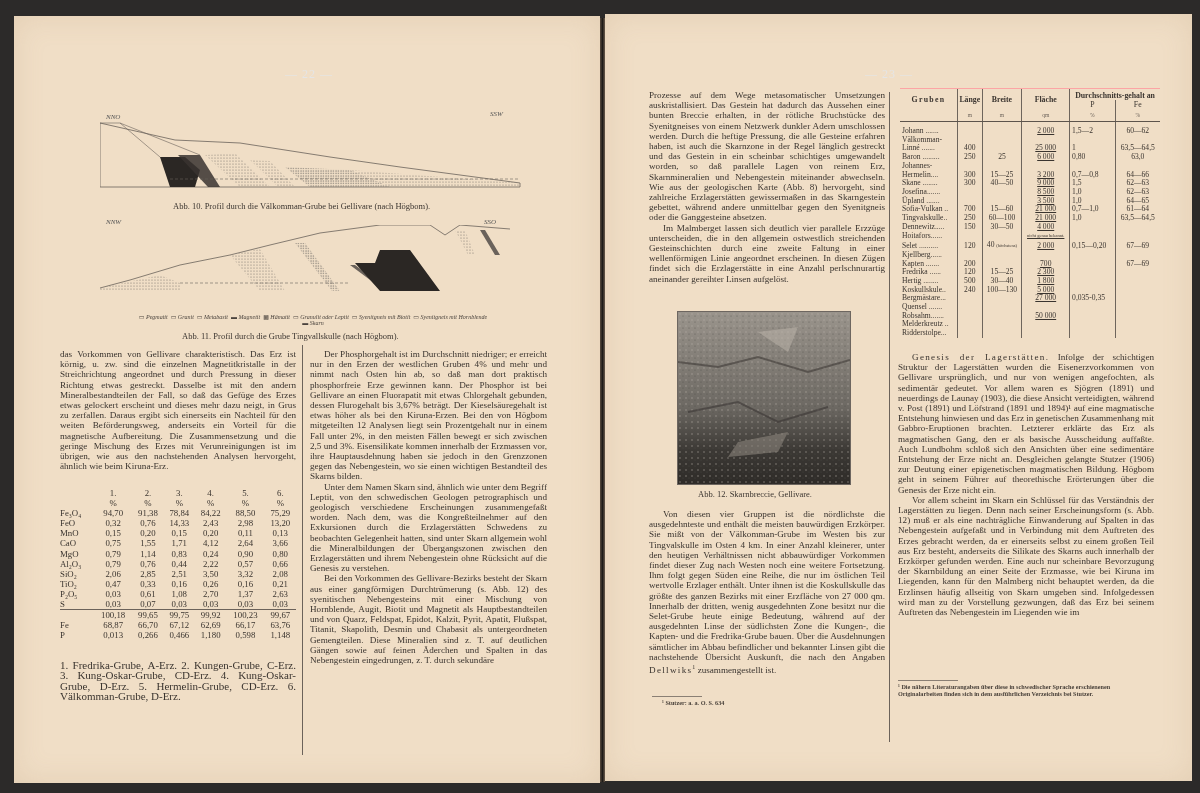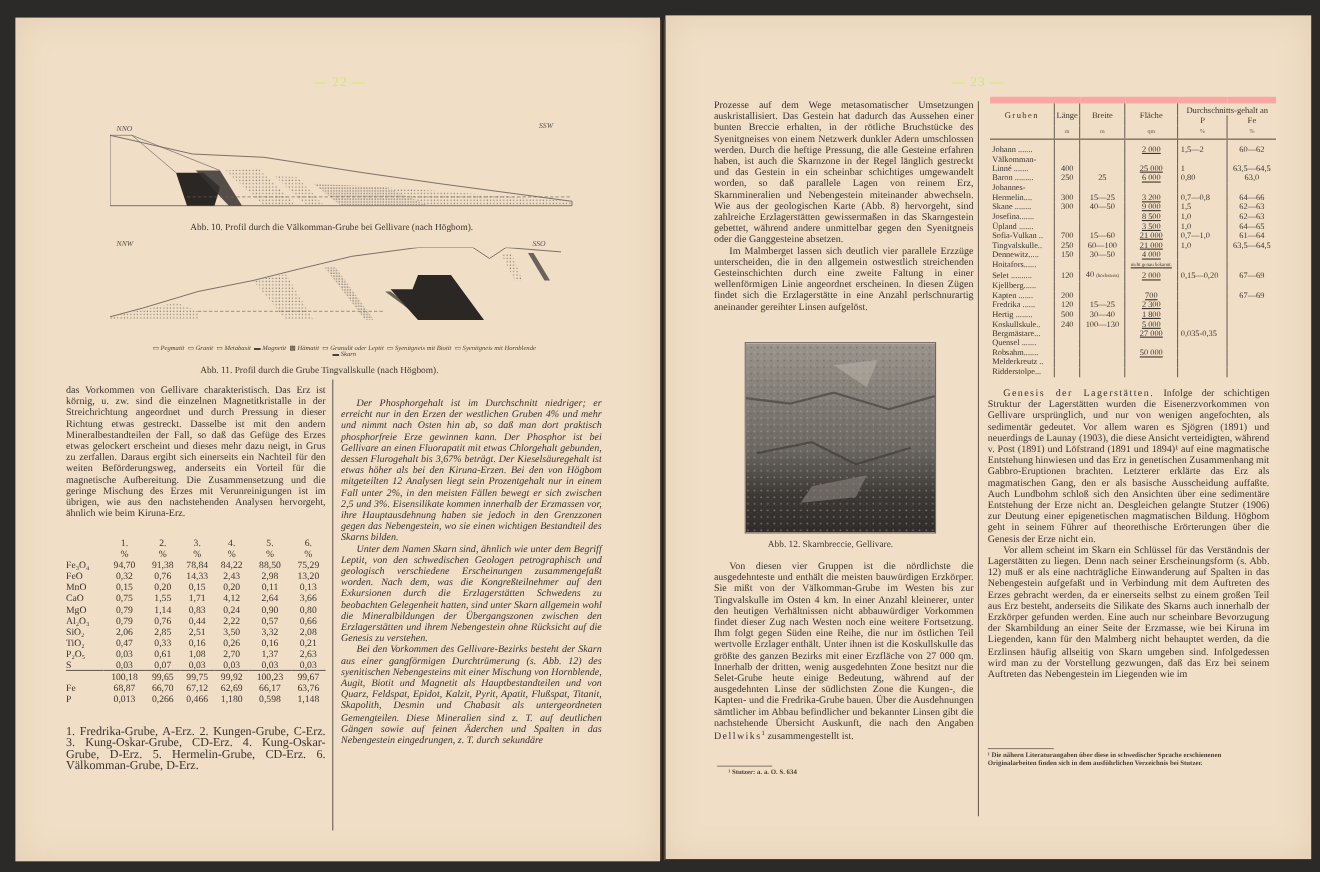--- a/index.html
+++ b/index.html
@@ -12,21 +12,21 @@
   }
   .page {
     position: absolute;
     background: #f0dec6;
     box-shadow: inset 0 0 30px rgba(170,140,100,0.18);
   }
   #left-page { left: 14px; top: 16px; width: 586px; height: 767px; }
   #right-page { left: 605px; top: 14px; width: 587px; height: 767px; }
   .gutter { position: absolute; left: 600px; top: 18px; width: 5px; height: 764px; background: linear-gradient(90deg,#5a4c3e,#1f1b18,#6b5b4b); }
 
-  .pagenum { position: absolute; font-size: 12px; letter-spacing: 1px; color: #bef264; }
+  .pagenum { position: absolute; font-size: 12px; letter-spacing: 1px; color: #e5e5e5; }
   .caption { position: absolute; font-size: 8.5px; color: #3b3530; text-align: right; white-space: nowrap; }
   .dir { position: absolute; font-size: 7px; font-style: italic; color: #555; }
 
   .txt {
     position: absolute;
     font-size: 9.15px; line-height: 10.2px;
     text-align: justify; color: #3a342f;
   }
   .txt p { margin: 0; }
   .txt p.ind { text-indent: 14px; }
@@ -35,21 +35,21 @@
   
   #analysis-table { position: absolute; left: 60px; top: 488px; width: 236px; border-collapse: collapse; font-size: 8.8px; color: #3a342f; }
   #analysis-table td { padding: 0; height: 10.1px; line-height: 10.1px; text-align: center; }
   #analysis-table td.lbl { text-align: left; width: 34px; }
   #analysis-table tr.sum td { border-top: 1px solid #6b625a; }
   .legend-notes { position: absolute; left: 60px; top: 660px; width: 236px; font-size: 11px; line-height: 10.3px; text-align: justify; color: #3a342f; }
 
   
   #mines-table { position: absolute; left: 900px; top: 88px; width: 260px; border-collapse: collapse; font-size: 7.6px; color: #3a342f; }
   #mines-table th { font-weight: normal; font-size: 7.8px; padding: 0; vertical-align: middle; }
-  #mines-table thead tr:first-child th { border-top: 6px solid #fca5a5; }
+  #mines-table thead tr:first-child th { border-top: 1px solid #fca5a5; font-weight: bold; }
   #mines-table th.sub { font-size: 5.5px; color: #6a6058; height: 12px; border-bottom: 1px solid #5d544c; }
   #mines-table td { padding: 0 2px; height: 8.7px; line-height: 8.7px; white-space: nowrap; }
   #mines-table td + td, #mines-table th + th { border-left: 1px solid #6e655c; }
   #mines-table td.num { text-align: center; text-decoration: underline; }
   #mines-table td.c { text-align: center; }
   #mines-table tr.gap td { height: 5px; }
   .tiny { font-size: 4.5px; }
 
   .footnote { position: absolute; font-size: 6.2px; line-height: 7.2px; font-weight: bold; color: #4a423b; }
   .fn-rule { position: absolute; height: 1px; background: #8a7f74; }
@@ -256,21 +256,21 @@
         <td>0,598</td>
         <td>1,148</td>
       </tr>
     </tbody>
 </table>
 
 <div class="legend-notes">1. Fredrika-Grube, A-Erz. 2. Kungen-Grube, C-Erz. 3. Kung-Oskar-Grube, CD-Erz. 4. Kung-Oskar-Grube, D-Erz. 5. Hermelin-Grube, CD-Erz. 6. Välkomman-Grube, D-Erz.</div>
 
 <div class="col-rule" style="left:302px;top:345px;height:410px;"></div>
 
-<div class="txt" style="left:310px;top:361px;width:237px;font-style:italic;">
+<div class="txt" style="left:310px;top:349px;width:237px;">
   <p class="ind">Der Phosphorgehalt ist im Durchschnitt niedriger; er erreicht nur in den Erzen der westlichen Gruben 4% und mehr und nimmt nach Osten hin ab, so daß man dort praktisch phosphorfreie Erze gewinnen kann. Der Phosphor ist bei Gellivare an einen Fluorapatit mit etwas Chlorgehalt gebunden, dessen Flurogehalt bis 3,67% beträgt. Der Kieselsäuregehalt ist etwas höher als bei den Kiruna-Erzen. Bei den von Högbom mitgeteilten 12 Analysen liegt sein Prozentgehalt nur in einem Fall unter 2%, in den meisten Fällen bewegt er sich zwischen 2,5 und 3%. Eisensilikate kommen innerhalb der Erzmassen vor, ihre Hauptausdehnung haben sie jedoch in den Grenzzonen gegen das Nebengestein, wo sie einen wichtigen Bestandteil des Skarns bilden.</p>
   <p class="ind">Unter dem Namen Skarn sind, ähnlich wie unter dem Begriff Leptit, von den schwedischen Geologen petrographisch und geologisch verschiedene Erscheinungen zusammengefaßt worden. Nach dem, was die Kongreßteilnehmer auf den Exkursionen durch die Erzlagerstätten Schwedens zu beobachten Gelegenheit hatten, sind unter Skarn allgemein wohl die Mineralbildungen der Übergangszonen zwischen den Erzlagerstätten und ihrem Nebengestein ohne Rücksicht auf die Genesis zu verstehen.</p>
   <p class="ind">Bei den Vorkommen des Gellivare-Bezirks besteht der Skarn aus einer gangförmigen Durchtrümerung (s. Abb. 12) des syenitischen Nebengesteins mit einer Mischung von Hornblende, Augit, Biotit und Magnetit als Hauptbestandteilen und von Quarz, Feldspat, Epidot, Kalzit, Pyrit, Apatit, Flußspat, Titanit, Skapolith, Desmin und Chabasit als untergeordneten Gemengteilen. Diese Mineralien sind z. T. auf deutlichen Gängen sowie auf feinen Äderchen und Spalten in das Nebengestein eingedrungen, z. T. durch sekundäre</p>
 </div>
 
 <div class="pagenum" style="left:865px;top:67px;">— 23 —</div>
 
 <div class="txt" style="left:649px;top:90px;width:236px;">
   <p>Prozesse auf dem Wege metasomatischer Umsetzungen auskristallisiert. Das Gestein hat dadurch das Aussehen einer bunten Breccie erhalten, in der rötliche Bruchstücke des Syenitgneises von einem Netzwerk dunkler Adern umschlossen werden. Durch die heftige Pressung, die alle Gesteine erfahren haben, ist auch die Skarnzone in der Regel länglich gestreckt und das Gestein in ein scheinbar schichtiges umgewandelt worden, so daß parallele Lagen von reinem Erz, Skarnmineralien und Nebengestein miteinander abwechseln. Wie aus der geologischen Karte (Abb. 8) hervorgeht, sind zahlreiche Erzlagerstätten gewissermaßen in das Skarngestein gebettet, während andere unmittelbar gegen den Syenitgneis oder die Ganggesteine absetzen.</p>
   <p class="ind">Im Malmberget lassen sich deutlich vier parallele Erzzüge unterscheiden, die in den allgemein ostwestlich streichenden Gesteinschichten durch eine zweite Faltung in einer wellenförmigen Linie angeordnet erscheinen. In diesen Zügen findet sich die Erzlagerstätte in eine Anzahl perlschnurartig aneinander gereihter Linsen aufgelöst.</p>

